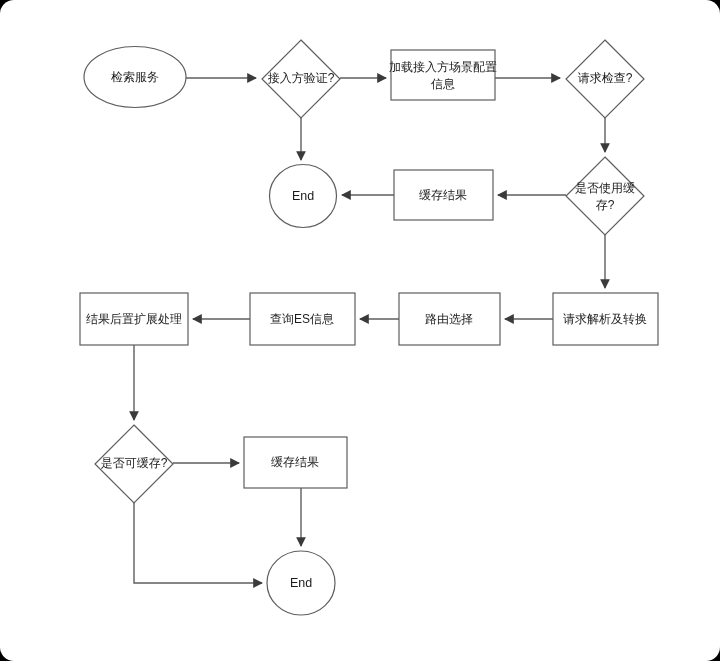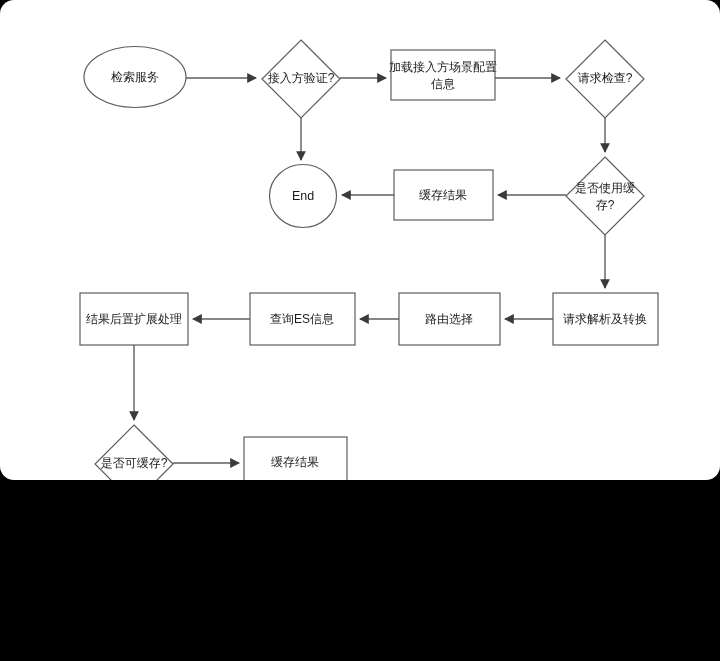--- a/index.html
+++ b/index.html
@@ -9,21 +9,21 @@
   }
   body {
     width: 720px;
     height: 661px;
     overflow: hidden;
     font-family: "Liberation Sans", "DejaVu Sans", sans-serif;
   }
   #canvas {
     position: relative;
     width: 720px;
-    height: 480px;
+    height: 661px;
     background: #ffffff;
     border-radius: 14px;
     overflow: hidden;
   }
   #flow-svg {
     display: block;
     width: 720px;
     height: 661px;
   }
   .shape-fill { fill: #ffffff; }

